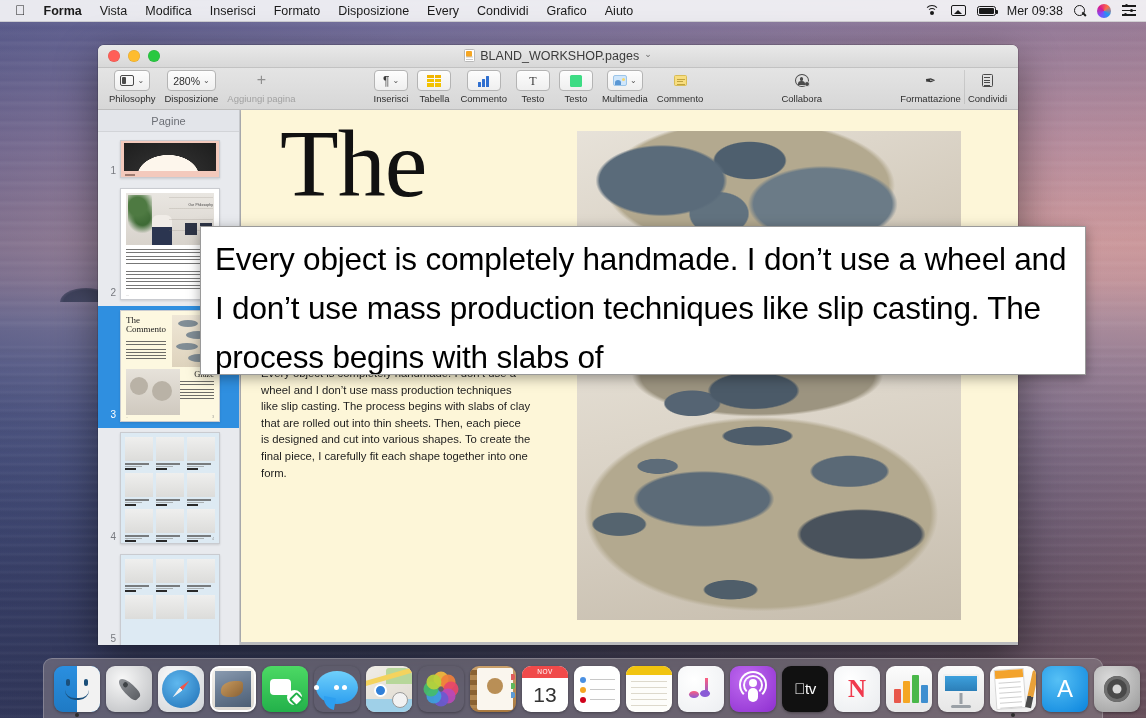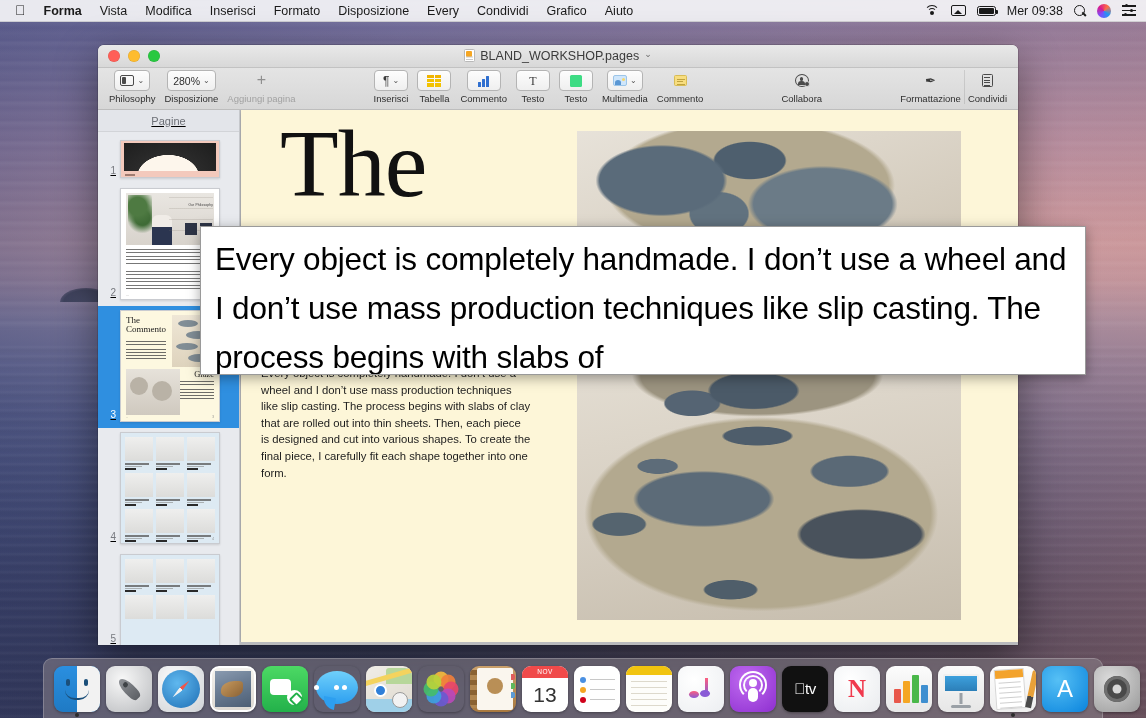--- a/index.html
+++ b/index.html
@@ -183,21 +183,21 @@
   .gi-format { font-size:13px; color:#3a3a3a; line-height:1; }
   .gi-doc { width:11px; height:13px; border:1.3px solid #4a4a4a; border-radius:1.5px; position:relative;}
   .gi-doc i { position:absolute; left:1.5px; right:1.5px; height:1px; background:#4a4a4a;}
   .gi-doc i:nth-child(1){top:2px;} .gi-doc i:nth-child(2){top:4.5px;} .gi-doc i:nth-child(3){top:7px;} .gi-doc i:nth-child(4){top:9.5px;}
   .tb-spacer { flex:1 1 auto; }
   .tb-right { display:flex; align-items:flex-start; }
   .tb-right .tb-item { border-left:1px solid rgba(0,0,0,0.10); }
   .tb-right .tb-item:first-child { border-left:none; }
 
   
-  #win-body { flex:1 1 auto; display:flex; min-height:0;text-decoration:underline; }
+  #win-body { flex:1 1 auto; display:flex; min-height:0; }
 
   #sidebar {
     width:142px; flex:0 0 142px; background:#e8eaee;
     border-right:1px solid #c6c8cc; display:flex; flex-direction:column;
   }
   #sidebar-header {
     height:22px; flex:0 0 22px; display:flex; align-items:center; justify-content:center;
     font-size:11px; color:#6c6f76; background:#e3e5ea; border-bottom:1px solid #d2d4d8;
   }
   #thumbs { flex:1 1 auto; overflow:hidden; padding:4px 0 0 0; }

